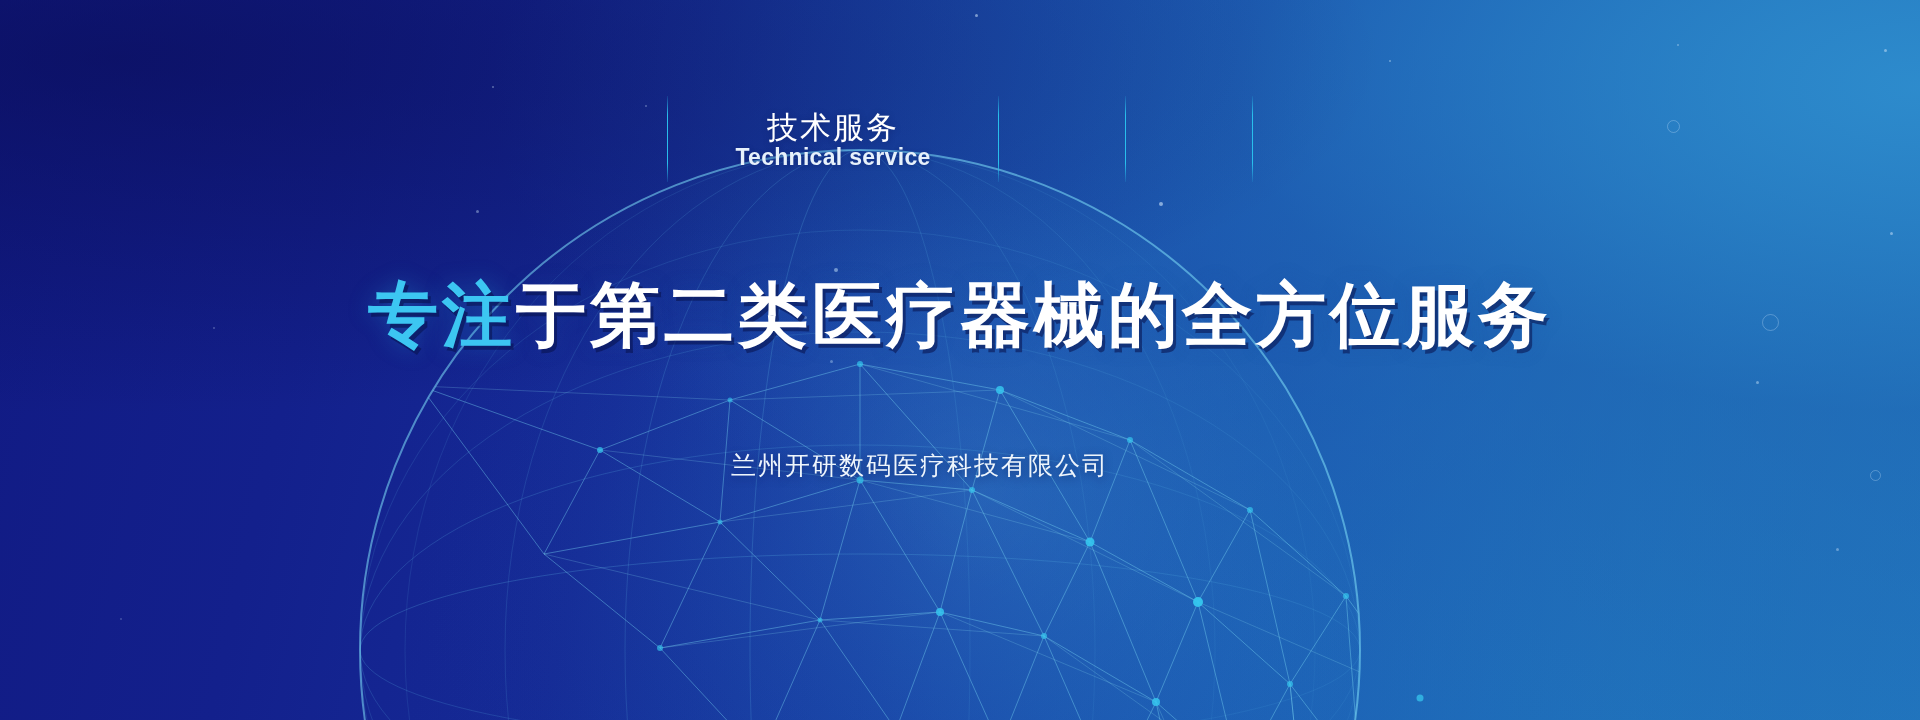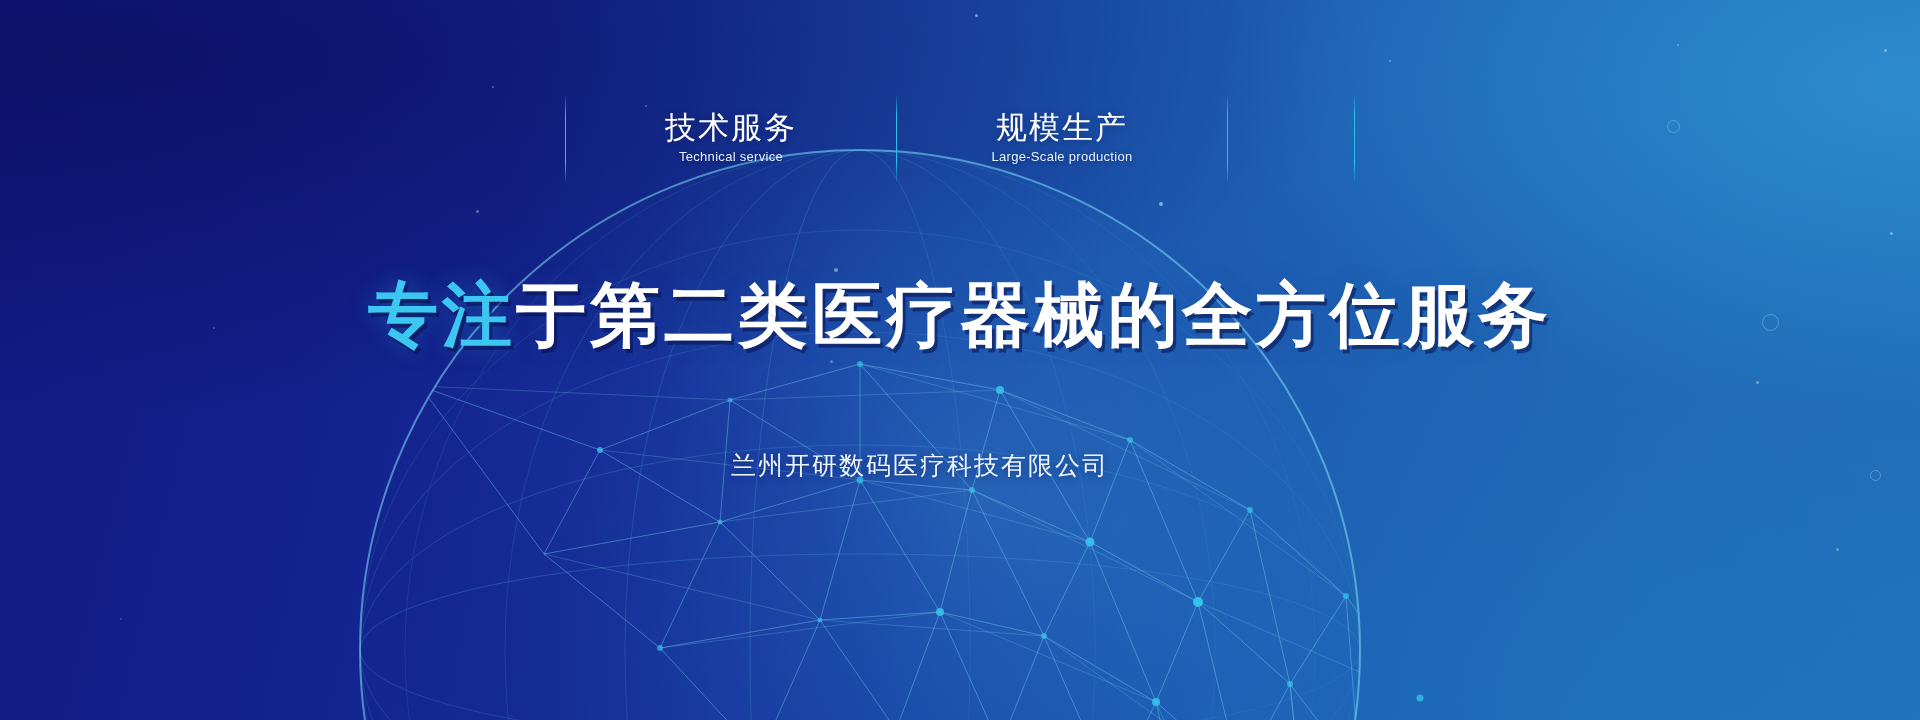--- a/index.html
+++ b/index.html
@@ -24,21 +24,21 @@
   .globe svg{display:block;width:100%;height:100%;overflow:visible;}
 
   
   .features{position:absolute;left:0;top:84px;width:1920px;height:110px;
     display:flex;justify-content:center;align-items:stretch;}
   .divider{width:1px;align-self:center;height:86px;
     background:linear-gradient(180deg, rgba(41,197,240,0.12) 0%, rgba(41,197,240,0.95) 22%, rgba(41,197,240,0.95) 78%, rgba(41,197,240,0.12) 100%);}
   .feat{width:204px;display:flex;flex-direction:column;align-items:center;justify-content:center;}
   .feat .cn{font-size:31px;line-height:36px;color:#ffffff;font-weight:400;letter-spacing:2px;
     text-shadow:0 1px 6px rgba(10,24,90,0.45);white-space:nowrap;}
-  .feat .en{font-size:13px;line-height:22px;color:#e7f1fb;font-weight:400;letter-spacing:.3px;
+  .feat .en{font-size:23px;line-height:22px;color:#e7f1fb;font-weight:700;letter-spacing:.3px;
     text-shadow:0 1px 5px rgba(10,24,90,0.45);white-space:nowrap;}
   .gap{width:63px;}
 
   
   .headline{position:absolute;left:0;top:272px;width:1920px;text-align:center;
     font-size:70px;line-height:86px;font-weight:700;letter-spacing:4px;white-space:nowrap;}
   .headline .hl{color:#3cc6f2;text-shadow:3px 4px 0 rgba(7,16,74,0.55),0 0 22px rgba(40,170,230,0.35);}
   .headline .rest{color:#ffffff;text-shadow:3px 4px 0 rgba(7,16,74,0.55),0 0 20px rgba(30,80,170,0.30);}
 
   .company{position:absolute;left:0;top:448px;width:1920px;text-align:center;}
@@ -175,24 +175,20 @@
   <div class="features">
     <div class="divider"></div>
     <div class="gap"></div>
     <div class="feat">
       <div class="cn">技术服务</div>
       <div class="en">Technical service</div>
     </div>
     <div class="gap"></div>
     <div class="divider"></div>
     <div class="gap"></div>
-    <div class="feat">
-      <div class="cn">规模生产</div>
-      <div class="en">Large-Scale production</div>
-    </div>
     <div class="gap"></div>
     <div class="divider"></div>
     <div class="gap"></div>
     <div class="gap"></div>
     <div class="divider"></div>
   </div>
 
   <div class="headline">
     <span class="hl">专注</span><span class="rest">于第二类医疗器械的全方位服务</span>
   </div>

